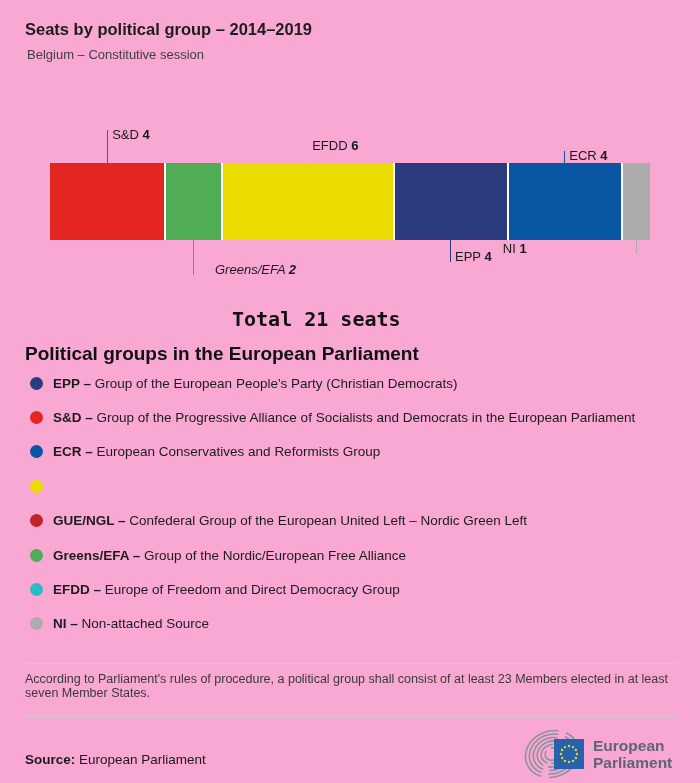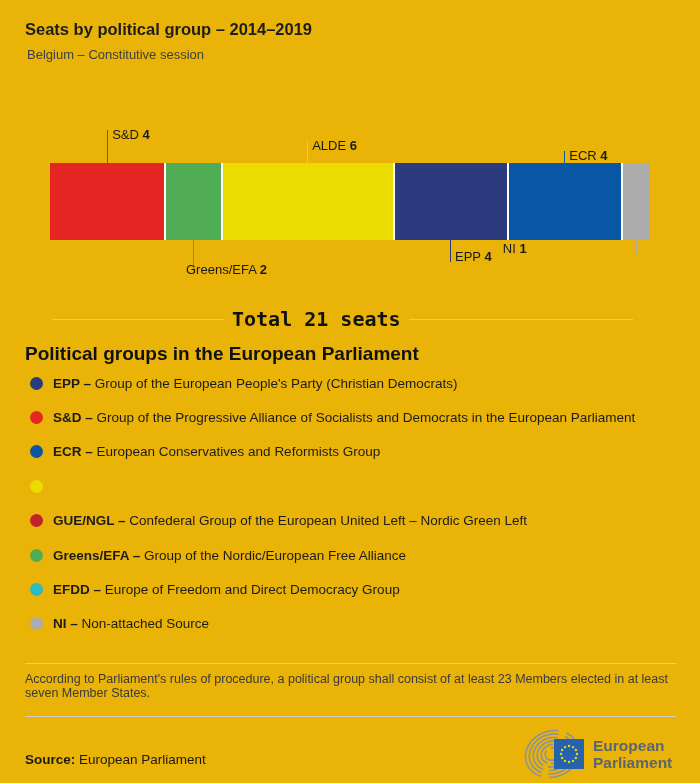--- a/index.html
+++ b/index.html
@@ -1,18 +1,18 @@
 <!DOCTYPE html>
 <html><head>
 <meta charset="utf-8">
 <style>
   * { margin:0; padding:0; box-sizing:border-box; }
   html,body { background:#ffffff; }
   .page {
-    position:relative; width:700px; height:783px; background:#eab308;
+    position:relative; width:700px; height:783px; background:#f9a8d4;
     font-family:"Liberation Sans", sans-serif; color:#1a1a1a; overflow:hidden;
   }
   .title { position:absolute; left:25px; top:20px; font-size:16.5px; font-weight:700; color:#1d1d1b; }
   .subtitle { position:absolute; left:27px; top:47px; font-size:13px; font-weight:400; color:#3f3f3f; }
 
   .chart { position:absolute; left:0; top:120px; width:596px; height:165px; }
   .bar { position:absolute; left:50px; top:43px; width:600px; height:77px; }
   .seg { position:absolute; top:0; height:77px; }
   .seg.gapped { border-left:2px solid #ffffff; }
   .callout-line { position:absolute; width:1px; }
@@ -53,23 +53,23 @@
         <div class="seg" style="left: 0px; width: 114.286px; background: rgb(228, 37, 33);"></div>
         <div class="seg gapped" style="left: 114.286px; width: 57.1429px; background: rgb(80, 172, 85);"></div>
         <div class="seg gapped" style="left: 171.429px; width: 171.429px; background: rgb(234, 219, 0);"></div>
         <div class="seg gapped" style="left: 342.857px; width: 114.286px; background: rgb(44, 58, 126);"></div>
         <div class="seg gapped" style="left: 457.143px; width: 114.286px; background: rgb(9, 86, 165);"></div>
         <div class="seg gapped" style="left: 571.429px; width: 28.5714px; background: rgb(172, 172, 172);"></div>
       </div>
   <div class="callout-line" style="left: 107.143px; background: rgb(228, 37, 33); top: 10px; height: 33px;"></div>
       <div class="callout-label" style="left: 112.143px; top: 7px;"><span>S&amp;D </span><b>4</b></div>
       <div class="callout-line" style="left: 192.857px; background: rgb(80, 172, 85); top: 120px; height: 35px;"></div>
-      <div class="callout-label" style="top: 142px; left: 186px;"><span>Greens/EFA </span><b>2</b></div>
+      <div class="callout-label" style="top: 142px; left: 215px; font-style: italic;"><span>Greens/EFA </span><b>2</b></div>
       <div class="callout-line" style="left: 307.143px; background: rgb(234, 219, 0); top: 21px; height: 22px;"></div>
-      <div class="callout-label" style="left: 312.143px; top: 18px;"><span>ALDE </span><b>6</b></div>
+      <div class="callout-label" style="left: 312.143px; top: 18px;"><span>EFDD </span><b>6</b></div>
       <div class="callout-line" style="left: 450px; background: rgb(44, 58, 126); top: 120px; height: 22px;"></div>
       <div class="callout-label" style="top: 129px; left: 455px;"><span>EPP </span><b>4</b></div>
       <div class="callout-line" style="left: 564.286px; background: rgb(9, 86, 165); top: 31px; height: 12px;"></div>
       <div class="callout-label" style="left: 569.286px; top: 28px;"><span>ECR </span><b>4</b></div>
       <div class="callout-line" style="left: 635.714px; background: rgb(172, 172, 172); top: 120px; height: 14px;"></div>
       <div class="callout-label" style="top: 121px; right: 69.2857px; text-align: right;"><span>NI </span><b>1</b></div>
     </div>
 
   <div class="total-row">
     <span class="total-rule left"></span>

